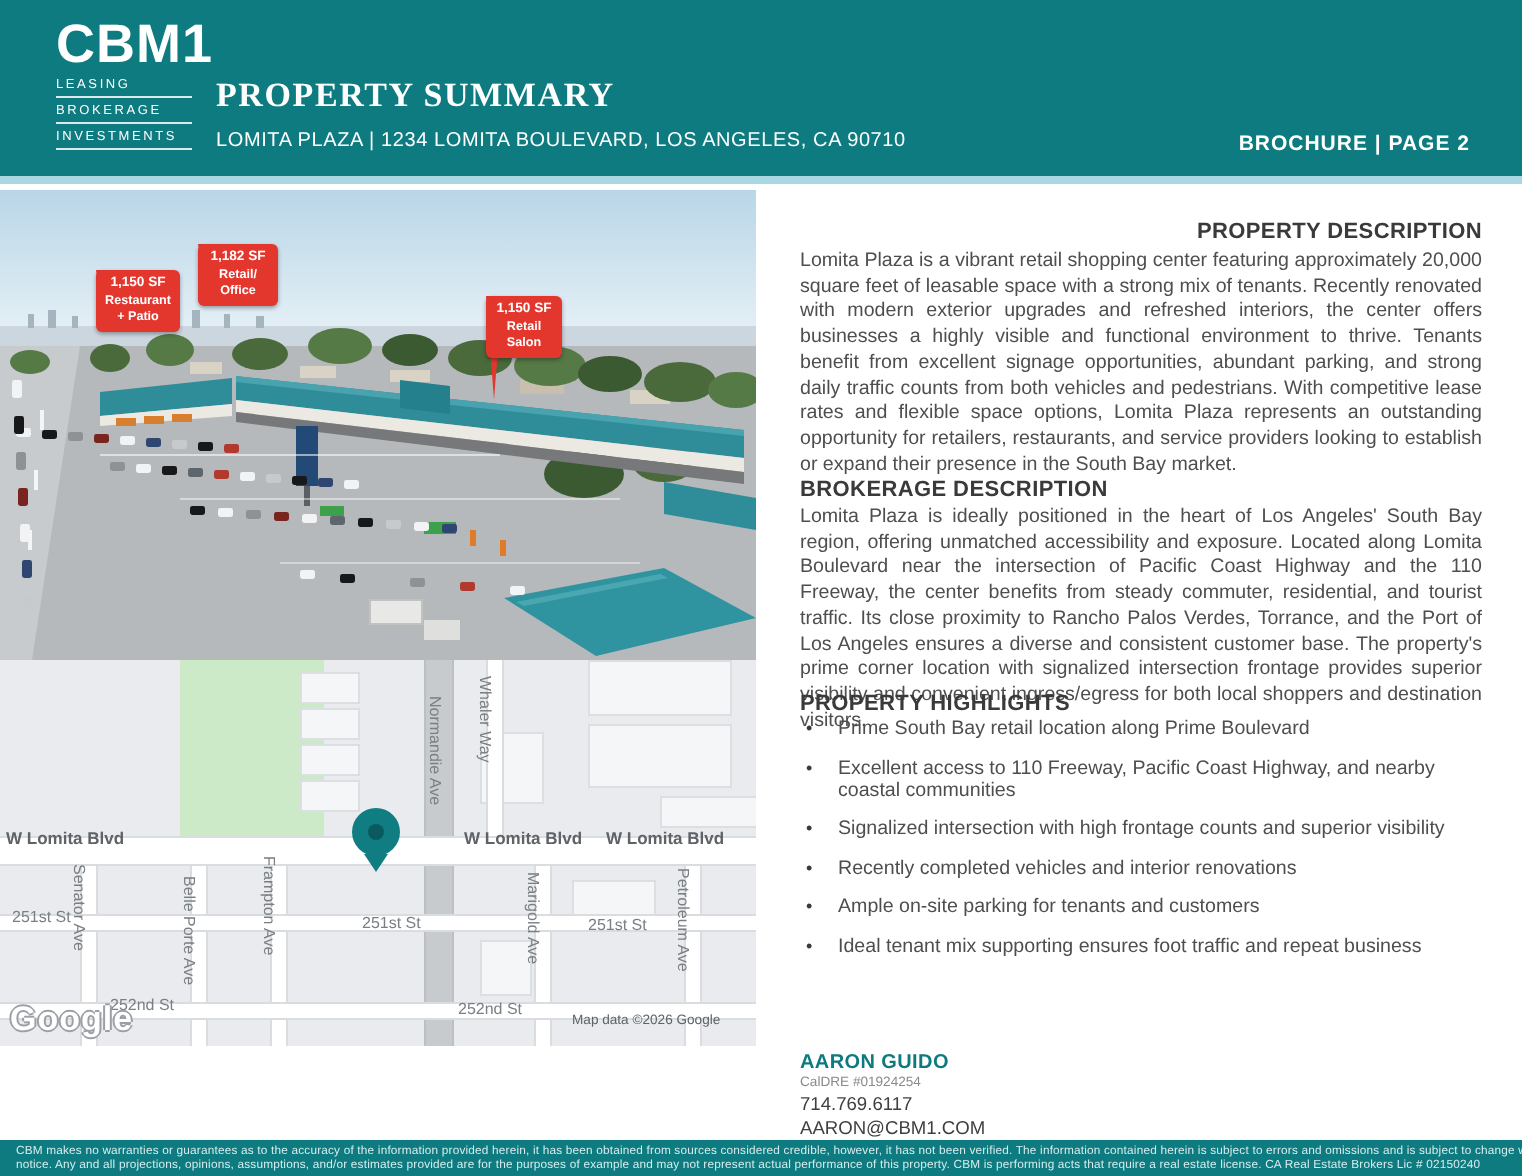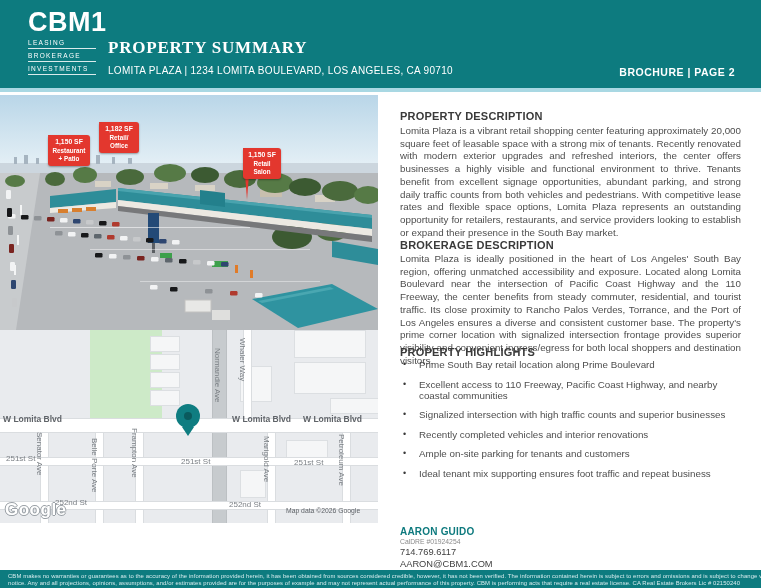--- a/index.html
+++ b/index.html
@@ -269,39 +269,39 @@
 
     <div class="pin-circle">
         <div class="pin-dot"></div>
       </div>
     <div class="pin-tip"></div>
 
     <div class="gmap-logo">Google</div>
     <div class="gmap-attr">Map data ©2026 Google</div>
   </div>
 
-  <div class="sec-h" style="top:110px;">PROPERTY DESCRIPTION</div>
+  <div class="sec-h" style="top:110px;text-align:right;">PROPERTY DESCRIPTION</div>
   <div class="sec-p" style="top:125px;">Lomita Plaza is a vibrant retail shopping center featuring approximately 20,000 square feet of leasable space with a strong mix of tenants. Recently renovated with modern exterior upgrades and refreshed interiors, the center offers businesses a highly visible and functional environment to thrive. Tenants benefit from excellent signage opportunities, abundant parking, and strong daily traffic counts from both vehicles and pedestrians. With competitive lease rates and flexible space options, Lomita Plaza represents an outstanding opportunity for retailers, restaurants, and service providers looking to establish or expand their presence in the South Bay market.</div>
 
   <div class="sec-h" style="top:239px;">BROKERAGE DESCRIPTION</div>
   <div class="sec-p" style="top:253px;">Lomita Plaza is ideally positioned in the heart of Los Angeles' South Bay region, offering unmatched accessibility and exposure. Located along Lomita Boulevard near the intersection of Pacific Coast Highway and the 110 Freeway, the center benefits from steady commuter, residential, and tourist traffic. Its close proximity to Rancho Palos Verdes, Torrance, and the Port of Los Angeles ensures a diverse and consistent customer base. The property's prime corner location with signalized intersection frontage provides superior visibility and convenient ingress/egress for both local shoppers and destination visitors.</div>
 
   <div class="sec-h" style="top:346px;">PROPERTY HIGHLIGHTS</div>
   <div class="bullets">
     <div class="bullet-row">
         <span class="bullet-dot">•</span>
         <span>Prime South Bay retail location along Prime Boulevard</span>
       </div>
     <div class="bullet-row">
         <span class="bullet-dot">•</span>
         <span>Excellent access to 110 Freeway, Pacific Coast Highway, and nearby coastal communities</span>
       </div>
     <div class="bullet-row">
         <span class="bullet-dot">•</span>
-        <span>Signalized intersection with high traffic counts and superior businesses</span>
+        <span>Signalized intersection with high frontage counts and superior visibility</span>
       </div>
     <div class="bullet-row">
         <span class="bullet-dot">•</span>
         <span>Recently completed vehicles and interior renovations</span>
       </div>
     <div class="bullet-row">
         <span class="bullet-dot">•</span>
         <span>Ample on-site parking for tenants and customers</span>
       </div>
     <div class="bullet-row">

